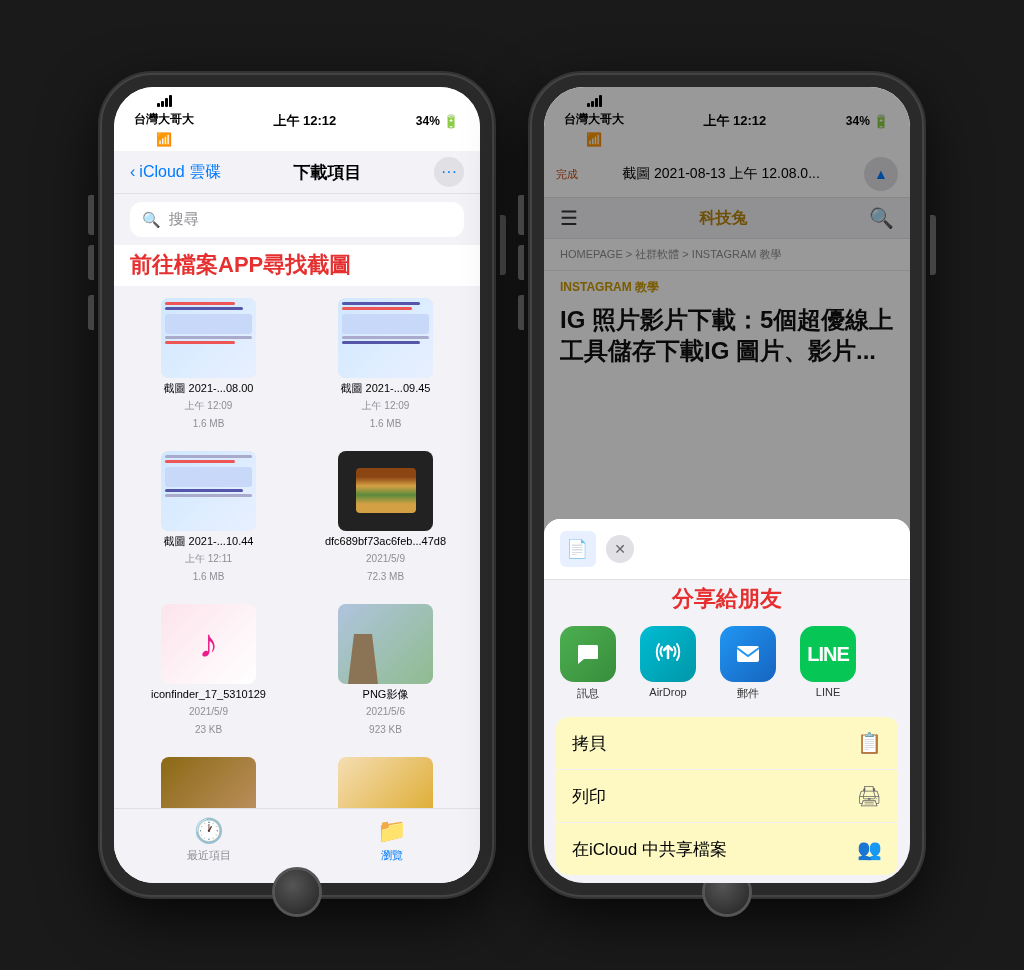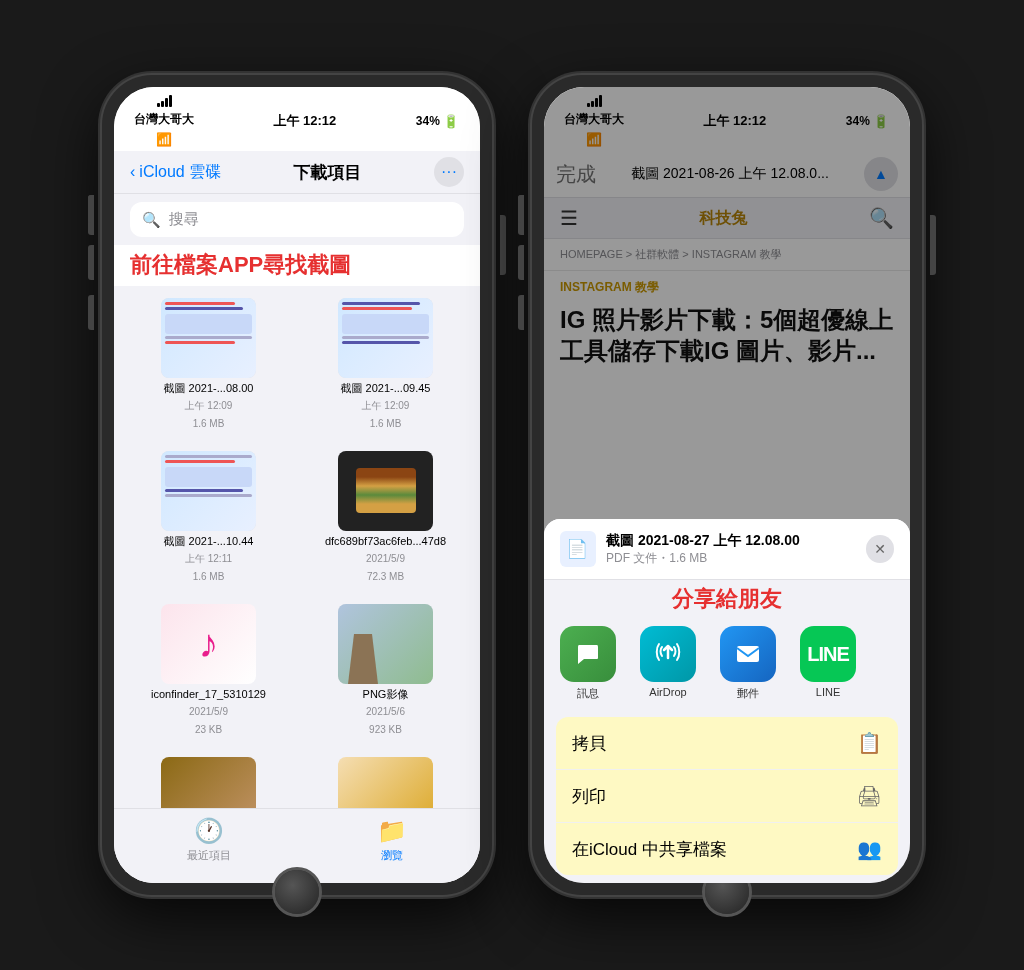--- a/index.html
+++ b/index.html
@@ -306,22 +306,22 @@
     .nav-bar-2 {
       display: flex;
       align-items: center;
       justify-content: space-between;
       padding: 6px 12px;
       background: #fff;
       border-bottom: 1px solid #e0e0e5;
     }
 
     .nav-done {
-      color: #737373;
-      font-size: 20px;
+      color: #c2410c;
+      font-size: 11px;
       font-weight: 400;
       font-family: Liberation Mono, monospace;
     }
 
     .nav-title-2 {
       font-size: 14px;
       color: #000;
       flex: 1;
       text-align: center;
       padding: 0 8px;
@@ -771,45 +771,41 @@
           </div>
           <span class="status-center">上午 12:12</span>
           <div class="status-right">
             <span>34%</span>
             <span class="battery-icon">🔋</span>
           </div>
         </div>
 
         <div class="nav-bar-2">
           <span class="nav-done">完成</span>
-          <span class="nav-title-2">截圖 2021-08-26 上午 12.08.0...</span>
+          <span class="nav-title-2">截圖 2021-08-13 上午 12.08.0...</span>
           <div class="nav-icon-btn">▲</div>
         </div>
 
         <div class="toolbar-bar">
           <span class="toolbar-left">☰</span>
           <span class="toolbar-center">科技兔</span>
           <span class="toolbar-right">🔍</span>
         </div>
 
         <div class="article-content-bg">
           <div class="breadcrumb">HOMEPAGE &gt; 社群軟體 &gt; INSTAGRAM 教學</div>
           <div class="article-category">INSTAGRAM 教學</div>
           <div class="article-title">IG 照片影片下載：5個超優線上工具儲存下載IG 圖片、影片...</div>
         </div>
 
         <div class="share-sheet-overlay">
           <div class="share-sheet">
 
             <div class="share-header">
               <div class="share-file-icon">📄</div>
-              <div class="share-file-info">
-                <div class="share-file-name">截圖 2021-08-27 上午 12.08.00</div>
-                <div class="share-file-meta">PDF 文件・1.6 MB</div>
-              </div>
               <div class="share-close">✕</div>
             </div>
 
             <div class="share-annotation">分享給朋友</div>
 
             <div class="share-apps-row">
               <div class="share-app-item">
                 <div class="share-app-icon messages-icon">
                   <svg width="28" height="28" viewBox="0 0 28 28" fill="none">
                     <path d="M5 5 H23 Q24 5 24 7 V18 Q24 19 23 19 H10 L4 24 V7 Q4 5 5 5Z" fill="white"></path>

